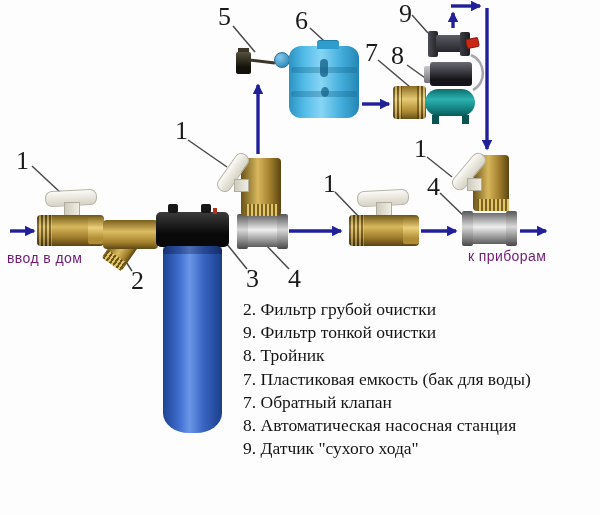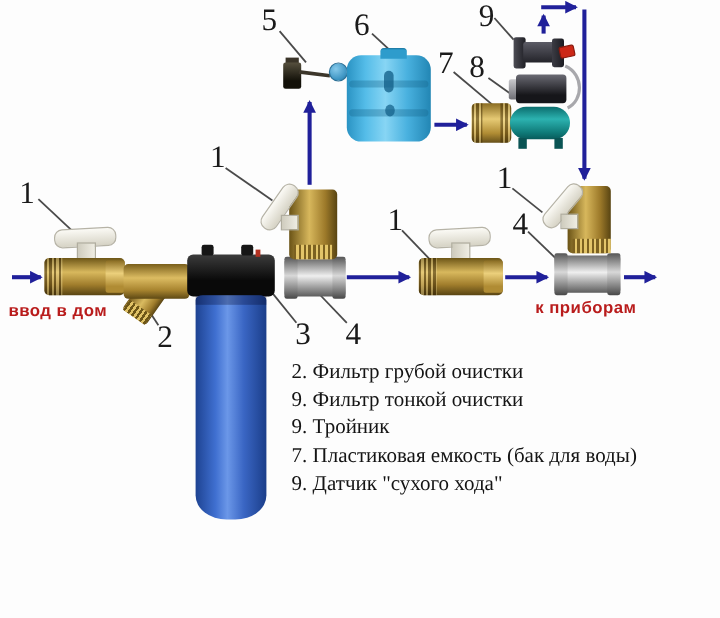--- a/index.html
+++ b/index.html
@@ -5,21 +5,21 @@
   html,body{margin:0;padding:0;background:#ffffff;}
   .stage{position:relative;width:600px;height:515px;background:#fdfdfd;overflow:hidden;
          font-family:"Liberation Sans",sans-serif;}
   .overlay{position:absolute;left:0;top:0;width:600px;height:515px;pointer-events:none;}
 
   
   .callout{position:absolute;font-family:"Liberation Serif","DejaVu Serif",serif;
            font-size:26px;color:#1a1a1a;line-height:1;}
 
   
-  .flowlabel{position:absolute;font-weight:bold;font-size:14px;color:#b91c1c;letter-spacing:.4px;}
+  .flowlabel{position:absolute;font-weight:normal;font-size:14px;color:#701a75;letter-spacing:.4px;}
 
   
   .legend{position:absolute;left:243px;top:298px;width:330px;
           font-family:"Liberation Serif","DejaVu Serif",serif;font-size:17.5px;
           color:#141414;line-height:23.2px;white-space:nowrap;}
 
   
   
   .bvh{position:absolute;width:67px;height:56px;}
   .bvh .bar{position:absolute;left:8px;top:0;width:50px;height:14px;border-radius:7px;
@@ -249,23 +249,25 @@
   <span class="callout" style="left:246px;top:266px;">3</span>
   <span class="callout" style="left:288px;top:266px;">4</span>
   <span class="callout" style="left:427px;top:174px;">4</span>
   <span class="callout" style="left:218px;top:4px;">5</span>
   <span class="callout" style="left:295px;top:8px;">6</span>
   <span class="callout" style="left:365px;top:40px;">7</span>
   <span class="callout" style="left:391px;top:43px;">8</span>
   <span class="callout" style="left:399px;top:1px;">9</span>
 
   <span class="flowlabel" style="left:7px;top:250px;">ввод в дом</span>
-  <span class="flowlabel" style="left:446px;top:248px;">к приборам</span>
+  <span class="flowlabel" style="left:468px;top:248px;">к приборам</span>
 
   <div class="legend">
     <div>2. Фильтр грубой очистки</div>
     <div>9. Фильтр тонкой очистки</div>
-    <div>9. Тройник</div>
+    <div>8. Тройник</div>
     <div>7. Пластиковая емкость (бак для воды)</div>
+    <div>7. Обратный клапан</div>
+    <div>8. Автоматическая насосная станция</div>
     <div>9. Датчик "сухого хода"</div>
   </div>
 
 </div>
 
 </body></html>

